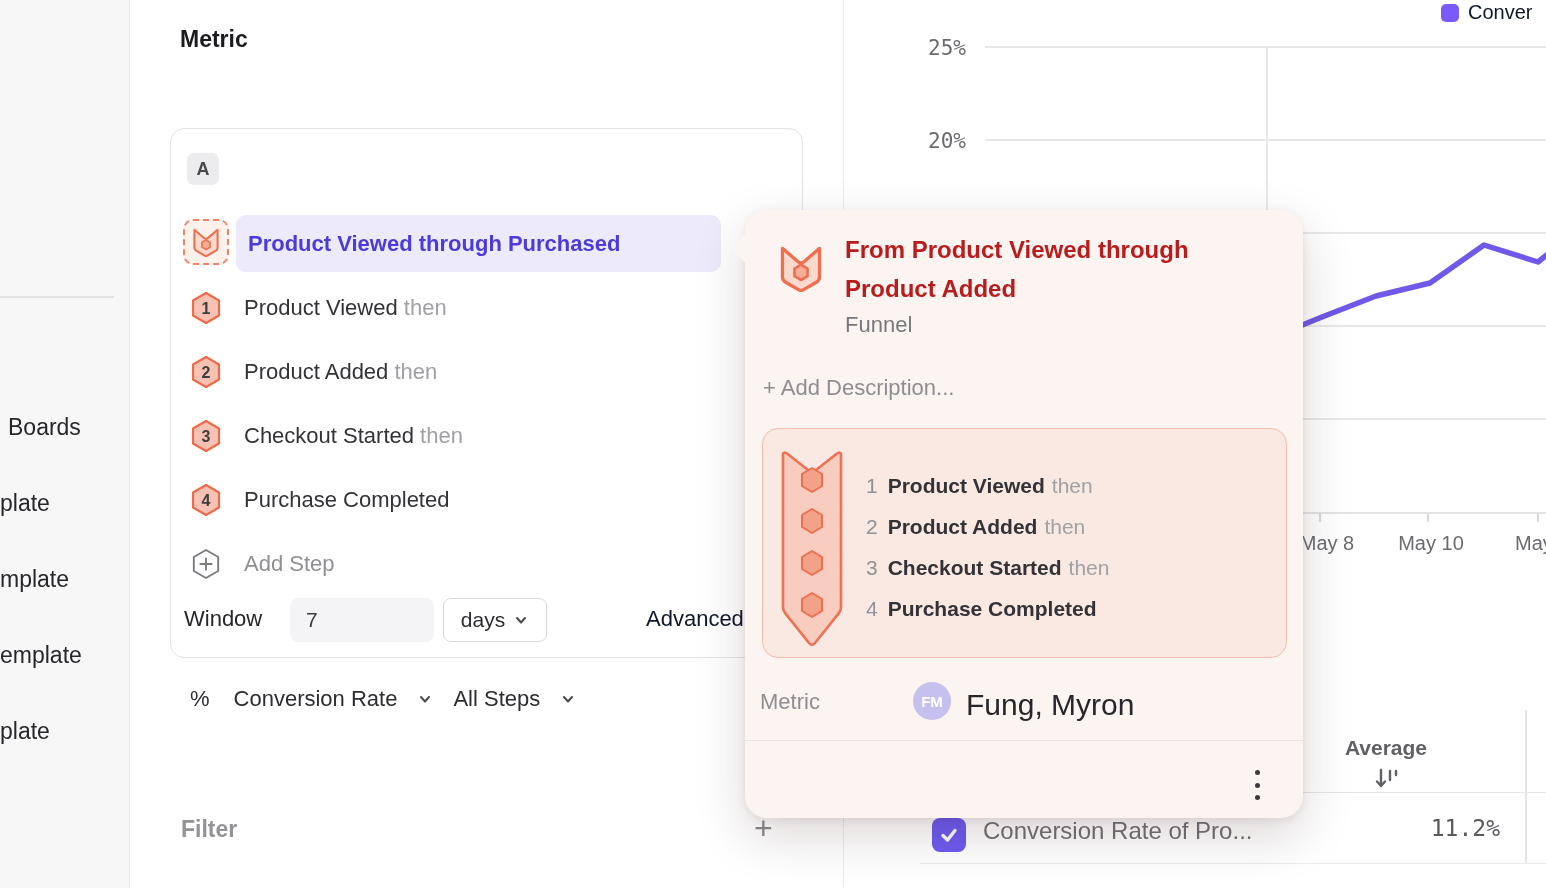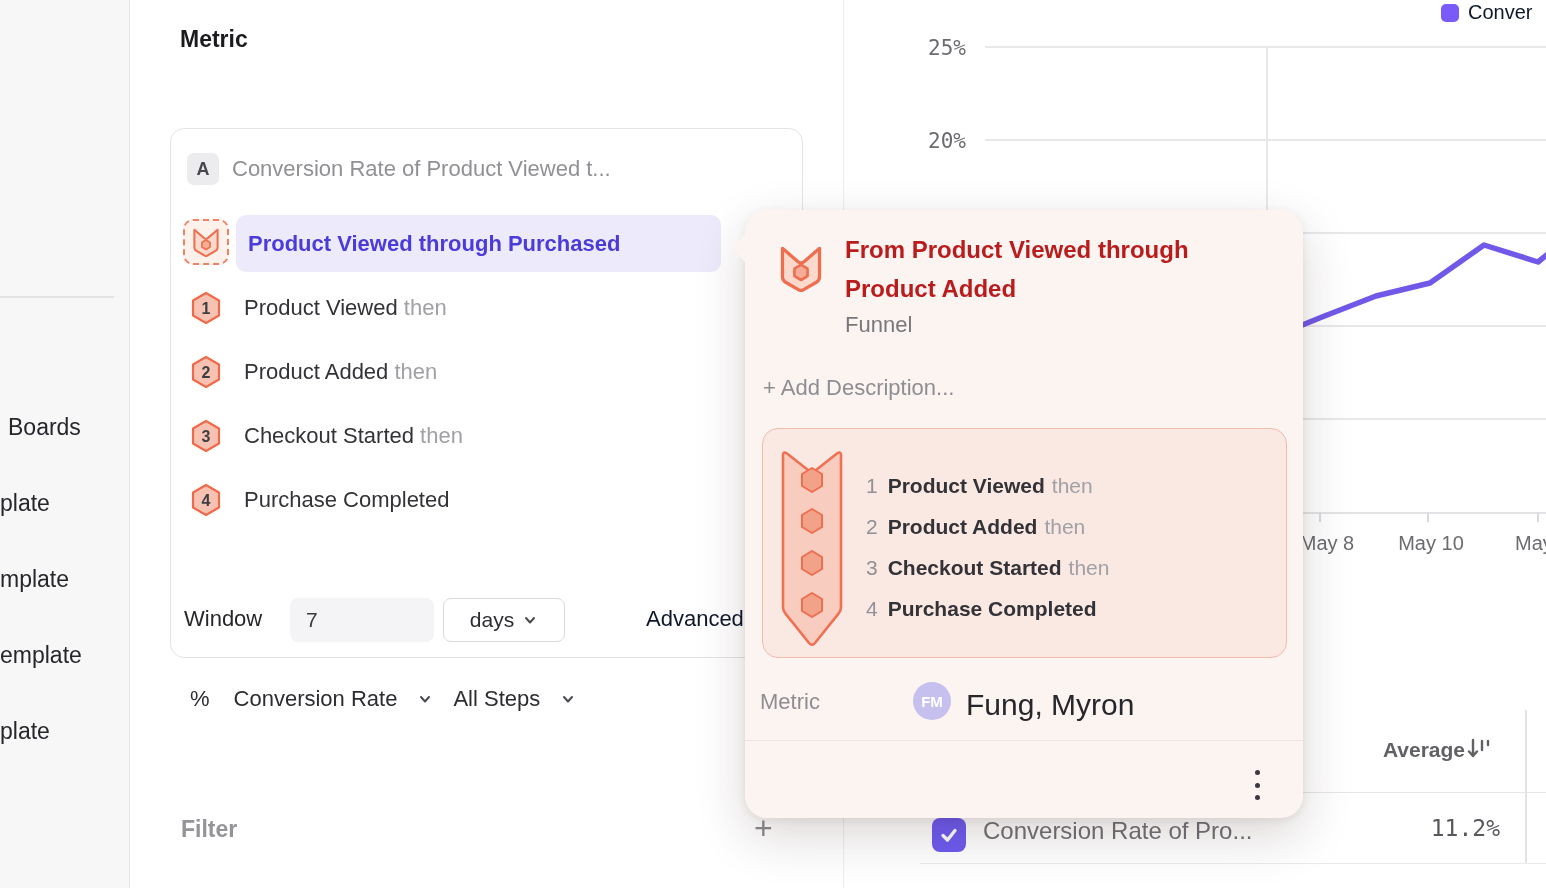--- a/index.html
+++ b/index.html
@@ -27,42 +27,42 @@
     color:#4b3bdb; font-size:22px; font-weight:600; white-space:nowrap; }
   .step-row { position:absolute; left:19px; width:560px; height:34px; display:flex; align-items:center; }
   .step-row .hex { width:32px; height:34px; flex:0 0 32px; }
   .step-text { margin-left:22px; font-size:22px; color:#323237; font-weight:500; white-space:nowrap; }
   .step-text .then { color:#a0a0a5; font-weight:400; }
   .addstep-row { position:absolute; left:20px; top:419px; width:300px; height:32px; display:flex; align-items:center; }
   .addstep-label { margin-left:23px; font-size:22px; color:#8f8f94; }
   .window-label { position:absolute; left:13px; top:477px; font-size:22px; color:#26262b; font-weight:500; }
   .window-input { position:absolute; left:119px; top:469px; width:144px; height:44px; background:#f4f4f6;
     border-radius:8px; border:none; padding-left:16px; font-size:21px; color:#3a3a3f; font-family:"Liberation Sans",sans-serif; }
-  .days-select { position:absolute; left:272px; top:469px; width:122px; height:44px; background:#fff;
+  .days-select { position:absolute; left:272px; top:469px; width:104px; height:44px; background:#fff;
     border:1.5px solid #dadade; border-radius:8px; display:flex; align-items:center; justify-content:center;
     gap:8px; font-size:21px; color:#2c2c31; font-weight:500; cursor:pointer; }
   .advanced-link { position:absolute; left:475px; top:477px; font-size:22px; color:#0f172a; white-space:nowrap; }
   .measure-row { position:absolute; left:190px; top:686px; display:flex; align-items:center; gap:10px;
     font-size:22px; color:#2c2c31; font-weight:500; }
   .measure-item { display:flex; align-items:center; gap:20px; cursor:pointer; }
   .filter-label { position:absolute; left:181px; top:816px; font-size:23px; font-weight:600; color:#939398; }
   .filter-add { position:absolute; left:754px; top:810px; font-size:32px; color:#8a8a8f; font-weight:400; cursor:pointer; }
 
   .vdivider { position:absolute; left:843px; top:0; width:1px; height:888px; background:#ececef; }
 
   
   .legend { position:absolute; left:1441px; top:1px; display:flex; align-items:center; gap:9px; }
   .legend-swatch { width:18px; height:18px; border-radius:5px; background:#7a5af8; }
   .legend-label { font-size:20px; color:#0f172a; font-weight:500; white-space:nowrap; }
   svg text { font-family:"Liberation Sans", sans-serif; }
   .mono { font-family:"DejaVu Sans Mono", monospace; }
 
   
   .tbl-header { position:absolute; left:1280px; top:736px; width:212px; display:flex; justify-content:flex-end;
-    align-items:center; font-size:21px; font-weight:600; color:#606065; cursor:pointer; }
+    align-items:center; gap:6px; font-size:21px; font-weight:600; color:#606065; cursor:pointer;flex-direction:column; }
   .tbl-header-line { position:absolute; left:930px; top:792px; width:616px; height:1px; background:#e6e6e9; }
   .tbl-coldivider { position:absolute; left:1525px; top:710px; width:2px; height:153px; background:#e3e3e6; }
   .tbl-rowline { position:absolute; left:920px; top:863px; width:626px; height:1px; background:#eaeaed; }
   .row-checkbox { position:absolute; left:932px; top:818px; width:34px; height:34px; background:#6d5bf1;
     border-radius:8px; display:flex; align-items:center; justify-content:center; cursor:pointer; }
   .row-label { position:absolute; left:983px; top:817px; width:300px; font-size:24px; color:#717176;
     white-space:nowrap; overflow:hidden; }
   .row-value { position:absolute; left:1370px; top:815px; width:130px; text-align:right; font-size:23px;
     color:#58585d; font-family:"DejaVu Sans Mono", monospace; }
 
@@ -102,21 +102,20 @@
   <div class="side-item" style="left:0px; top:490px;">plate</div>
   <div class="side-item" style="left:0px; top:566px;">mplate</div>
   <div class="side-item" style="left:0px; top:642px;">emplate</div>
   <div class="side-item" style="left:0px; top:718px;">plate</div>
 </div>
 
 <div class="panel-heading">Metric</div>
 
 <div class="metric-card">
   <div class="a-badge">A</div>
-  <div class="metric-title">Conversion Rate of Product Viewed t...</div>
 
   <div class="funnel-iconbox">
     <svg width="28" height="30" viewBox="0 0 40 44">
       <path d="M3,4 L17,16 Q20,18.5 23,16 L37,4 L37,30 Q37,33 34.5,34.8 L22,42 Q20,43.2 18,42 L5.5,34.8 Q3,33 3,30 Z" fill="#fbd9cd" stroke="#ed6f50" stroke-width="3" stroke-linejoin="round"></path>
       <path d="M20,19 L26,22.5 V29.5 L20,33 L14,29.5 V22.5 Z" fill="#f5ad96" stroke="#ed6f50" stroke-width="2.4" stroke-linejoin="round"></path>
     </svg>
   </div>
   <div class="funnel-pill">
     <span>Product Viewed through Purchased</span>
   </div>
@@ -146,20 +145,27 @@
       <span class="then">then</span></div>
   </div>
   <div class="step-row" style="top:354px;">
     <svg class="hex" viewBox="0 0 32 34">
       <path d="M16,2 L29,9.5 V24.5 L16,32 L3,24.5 V9.5 Z" fill="#f8c2b2" stroke="#ed6a4b" stroke-width="2.2" stroke-linejoin="round"></path>
       <text x="16" y="23" text-anchor="middle" font-size="16" font-weight="700" fill="#3d3d42">4</text>
     </svg>
     <div class="step-text"><span>Purchase Completed</span></div>
   </div>
 
+  <div class="addstep-row">
+    <svg width="30" height="32" viewBox="0 0 32 34">
+      <path d="M16,2 L29,9.5 V24.5 L16,32 L3,24.5 V9.5 Z" fill="none" stroke="#7a7a80" stroke-width="2" stroke-linejoin="round"></path>
+      <path d="M16,11 V23 M10,17 H22" stroke="#7a7a80" stroke-width="2" stroke-linecap="round"></path>
+    </svg>
+    <div class="addstep-label">Add Step</div>
+  </div>
 
   <div class="window-label">Window</div>
   <input class="window-input" value="7" style="">
   <div class="days-select">
     <span>days</span>
     <svg width="16" height="16" viewBox="0 0 16 16">
       <polyline points="4,6 8,10.5 12,6" fill="none" stroke="#4a4a4f" stroke-width="2" stroke-linecap="round" stroke-linejoin="round"></polyline>
     </svg>
   </div>
   <div class="advanced-link">Advanced</div>

